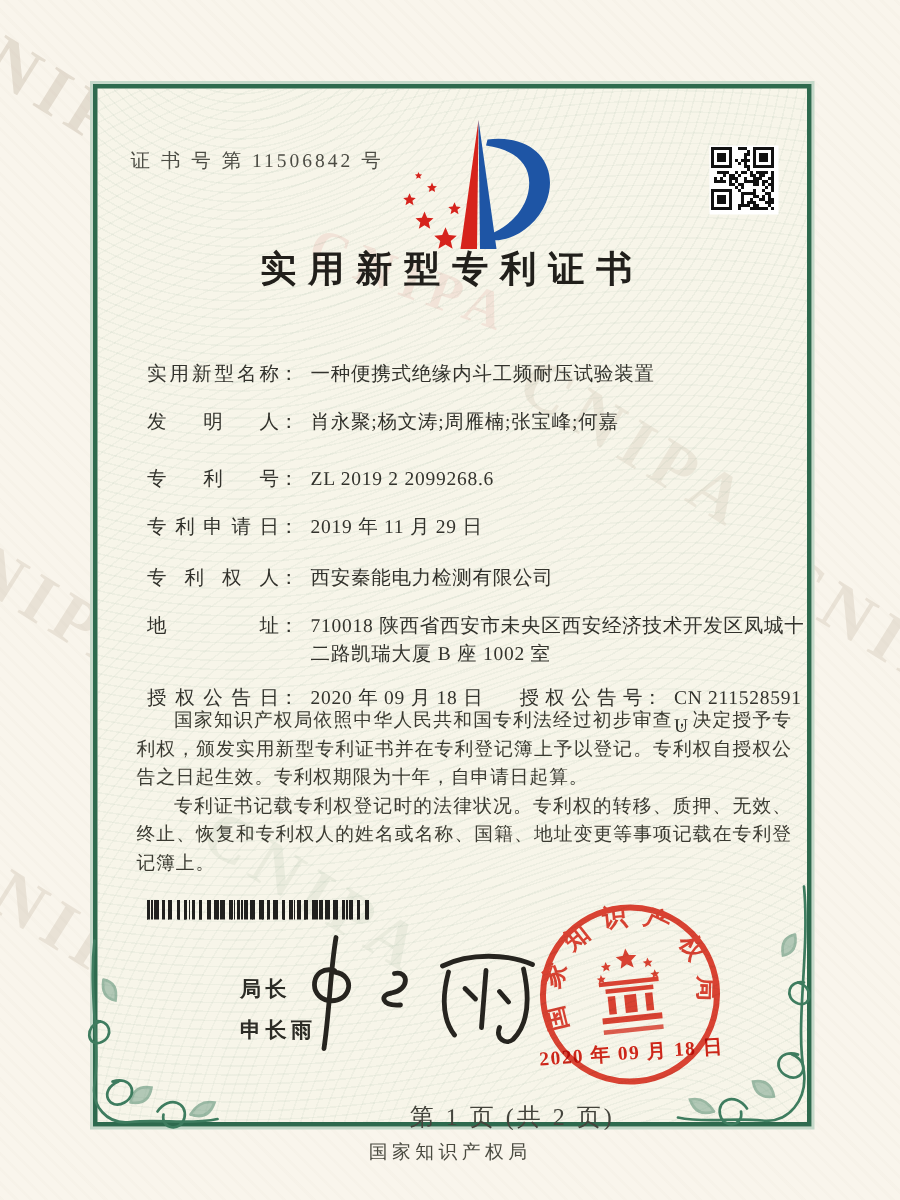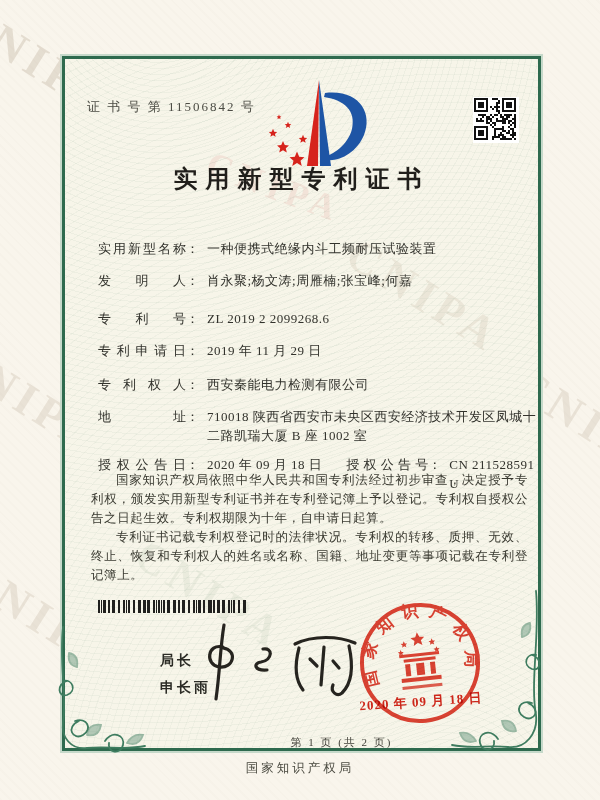--- a/index.html
+++ b/index.html
@@ -52,21 +52,21 @@
       repeating-linear-gradient(90deg,transparent 0 3px,#20201e 3px 4px,transparent 4px 11px);
   }
   .signer{position:absolute; left:51px; top:588px; font-size:14px; font-weight:bold; color:#2c2c26; letter-spacing:3px; line-height:27px;margin-left:44px;}
   .signature{position:absolute; left:128px; top:560px; width:190px; height:90px;}
   .seal{position:absolute; left:293px; top:542px; width:124px; height:124px; transform:rotate(-6deg); opacity:.93; mix-blend-mode:multiply;}
   .seal-date{
     position:absolute; left:292px; top:634px; width:128px; text-align:center;
     color:#d6281c; font-size:13px; font-weight:bold; transform:rotate(-4deg); letter-spacing:1px;
     mix-blend-mode:multiply;
   }
-  .page-info{position:absolute; left:0; top:676px; width:100%; text-align:center; font-size:11px; color:#44443c; letter-spacing:2px;padding-left:40px;}
+  .page-info{position:absolute; left:0; top:676px; width:100%; text-align:center; font-size:16px; color:#44443c; letter-spacing:2px;padding-left:40px;}
   .ornament{position:absolute; pointer-events:none;}
   .orn-bl{left:-8px; bottom:-7px; width:92px; height:132px;}
   .orn-br{right:-8px; bottom:-7px; width:100px; height:170px; transform:scaleX(-1);}
   .cont-note{
     position:absolute; left:0; top:760px; width:100%; text-align:center;
     font-size:12.5px; color:#4a4a40; letter-spacing:3px;
   }
 </style>
 </head>
 <body>

